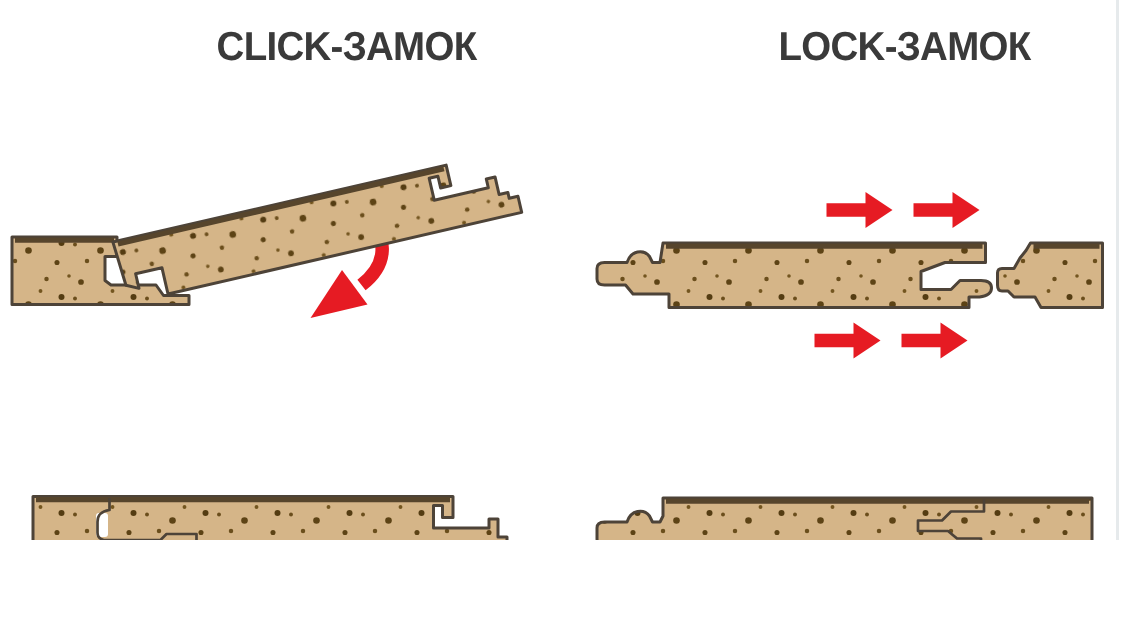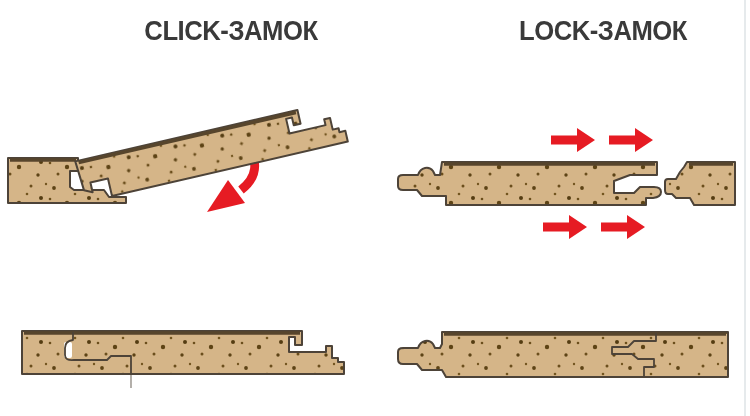--- a/index.html
+++ b/index.html
@@ -1,17 +1,17 @@
 <!DOCTYPE html>
 <html><head>
 <meta charset="utf-8">
 <style>
   html,body{margin:0;padding:0;background:#ffffff;}
   .stage{
-    position:relative;width:750px;height:416px;background:#ffffff;overflow:hidden;
+    position:relative;width:750px;height:360px;background:#ffffff;overflow:hidden;
     font-family:"Liberation Sans", sans-serif;
   }
   .panel-title{
     position:absolute;top:16px;width:220px;text-align:center;
     font-size:27px;font-weight:bold;color:#3a3a3a;letter-spacing:-0.5px;
     transform:scaleX(0.95);white-space:nowrap;
   }
   .t-left{left:121px;}
   .t-right{left:493px;}
   .fig{position:absolute;left:0;top:0;}

